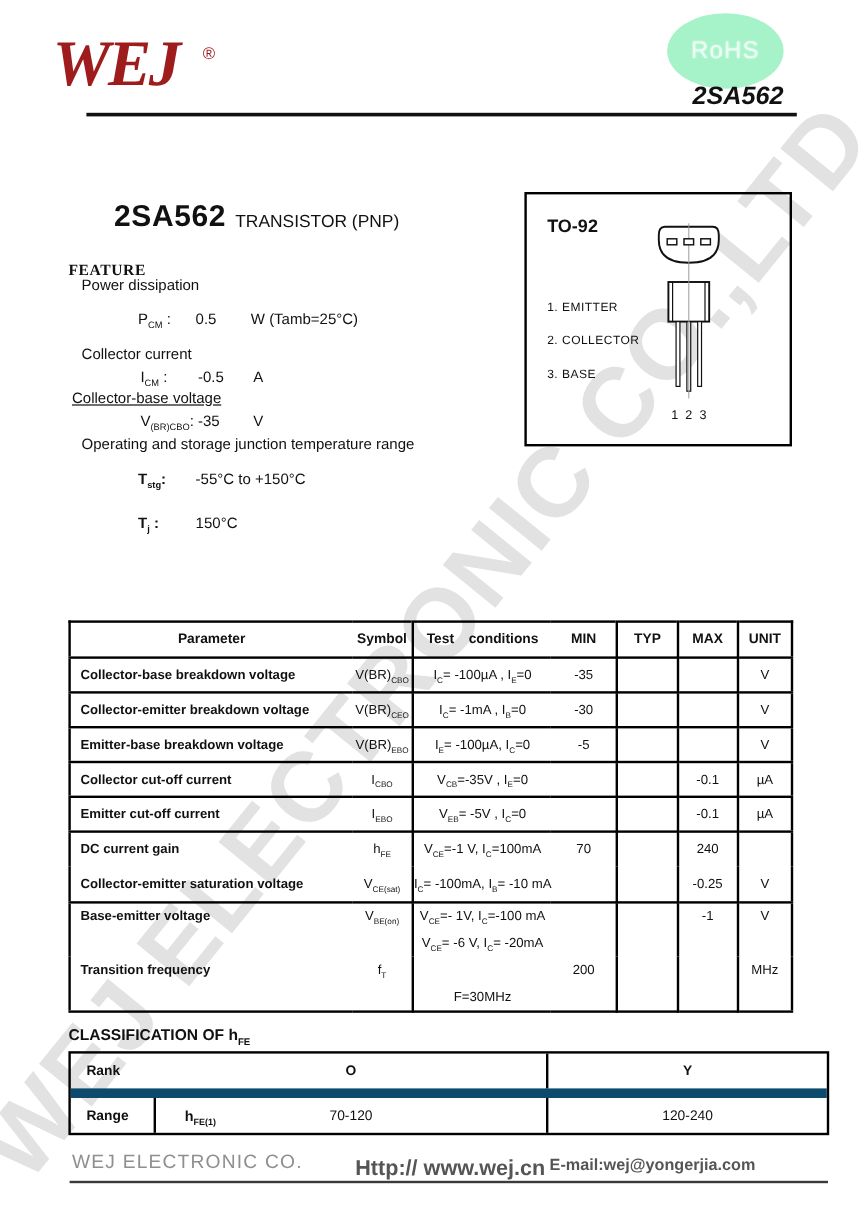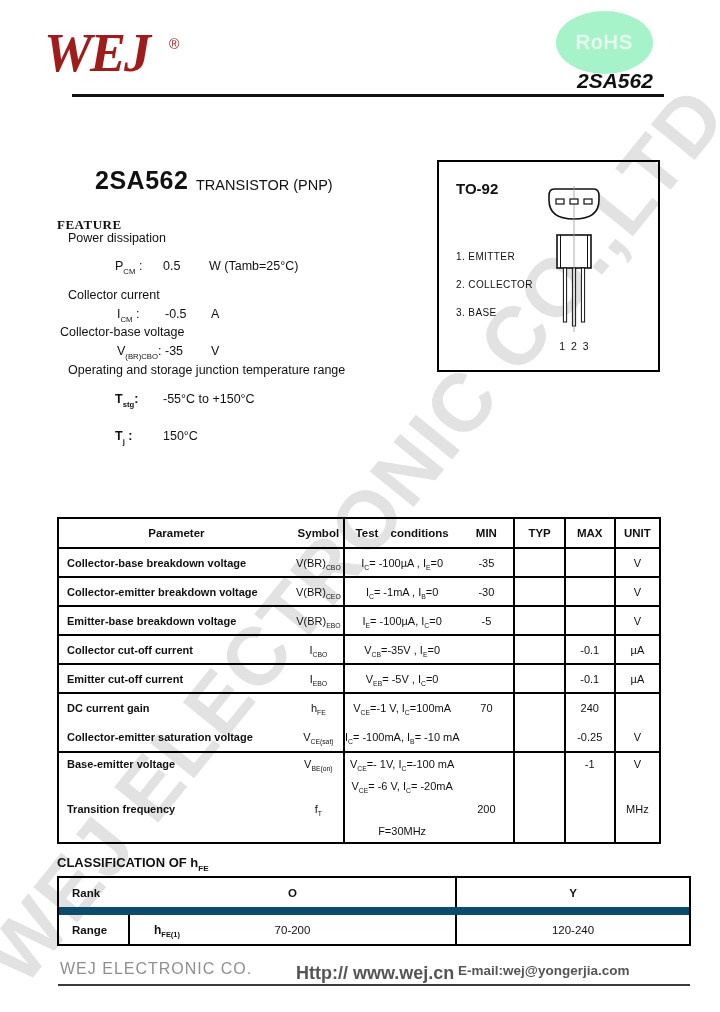--- a/index.html
+++ b/index.html
@@ -112,21 +112,21 @@
 
     <div class="abs feature-heading">FEATURE</div>
     <div class="abs f-line" style="left:68px;  top:231px;">Power dissipation</div>
     <div class="abs f-line" style="left:115px; top:259px;">
       <span class="f-sym">P<sub>CM</sub> :</span><span class="f-val">0.5</span><span>W (Tamb=25°C)</span>
     </div>
     <div class="abs f-line" style="left:68px;  top:288px;">Collector current</div>
     <div class="abs f-line" style="left:117px; top:307px;">
       <span class="f-sym">I<sub>CM</sub> :</span><span class="f-val">-0.5</span><span>A</span>
     </div>
-    <div class="abs f-line" style="left:60px;  top:325px;">Collector-base voltage</div>
+    <div class="abs f-line" style="left:60px;  top:325px;text-decoration:underline;">Collector-base voltage</div>
     <div class="abs f-line" style="left:117px; top:344px;">
       <span class="f-sym">V<sub>(BR)CBO</sub>:</span><span class="f-val">-35</span><span>V</span>
     </div>
     <div class="abs f-line" style="left:68px;  top:363px;">Operating and storage junction temperature range</div>
     <div class="abs f-line" style="left:115px; top:392px;">
       <span class="f-sym f-bold">T<sub>stg</sub>:</span><span class="f-val">-55°C to +150°C</span>
     </div>
     <div class="abs f-line" style="left:115px; top:429px;">
       <span class="f-sym f-bold">T<sub>j</sub> :</span><span class="f-val">150°C</span>
     </div>
@@ -266,21 +266,21 @@
         <div class="cls-c cls-c3">
           <span style="font-weight:bold">Y</span>
         </div>
       </div>
       <div class="cls-row">
         <div class="cls-c cls-c1 br">
           <span class="cls-label">Range</span>
         </div>
         <div class="cls-c cls-c2 br">
           <span class="cls-sym">h<sub>FE(1)</sub></span>
-          <span class="cls-center">70-200</span>
+          <span class="cls-center">70-120</span>
         </div>
         <div class="cls-c cls-c3">
           <span>120-240</span>
         </div>
       </div>
     </div>
 
     <div class="abs footer-company">WEJ ELECTRONIC CO.</div>
     <div class="abs footer-web">Http:// www.wej.cn</div>
     <div class="abs footer-email">E-mail:wej@yongerjia.com</div>

